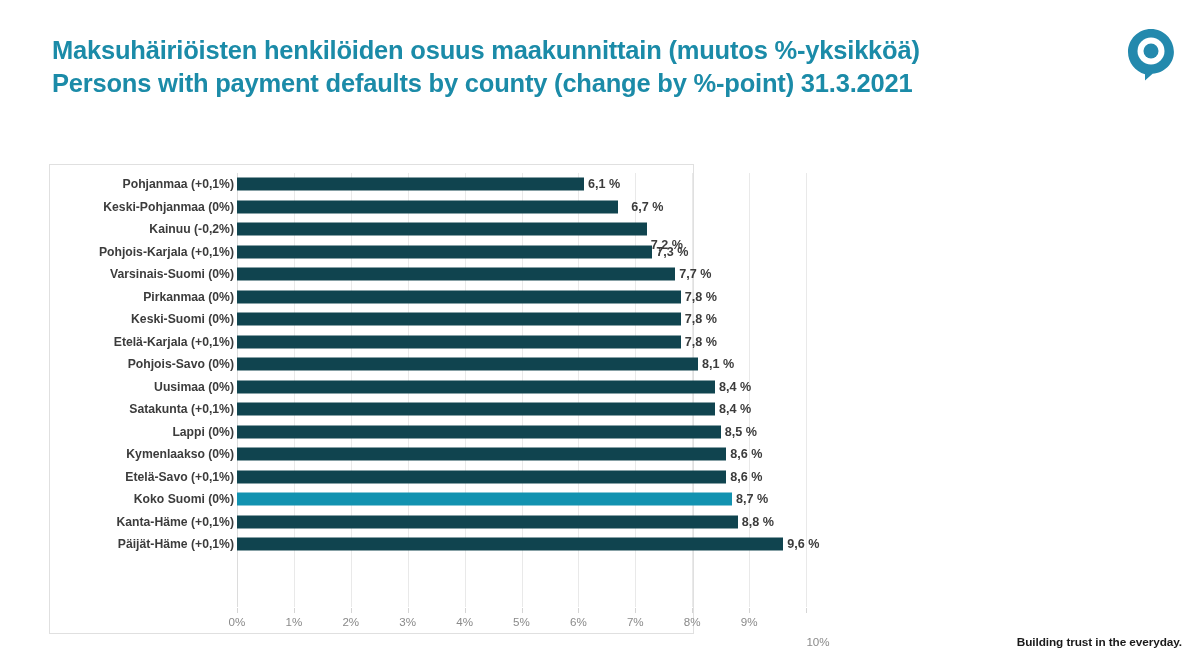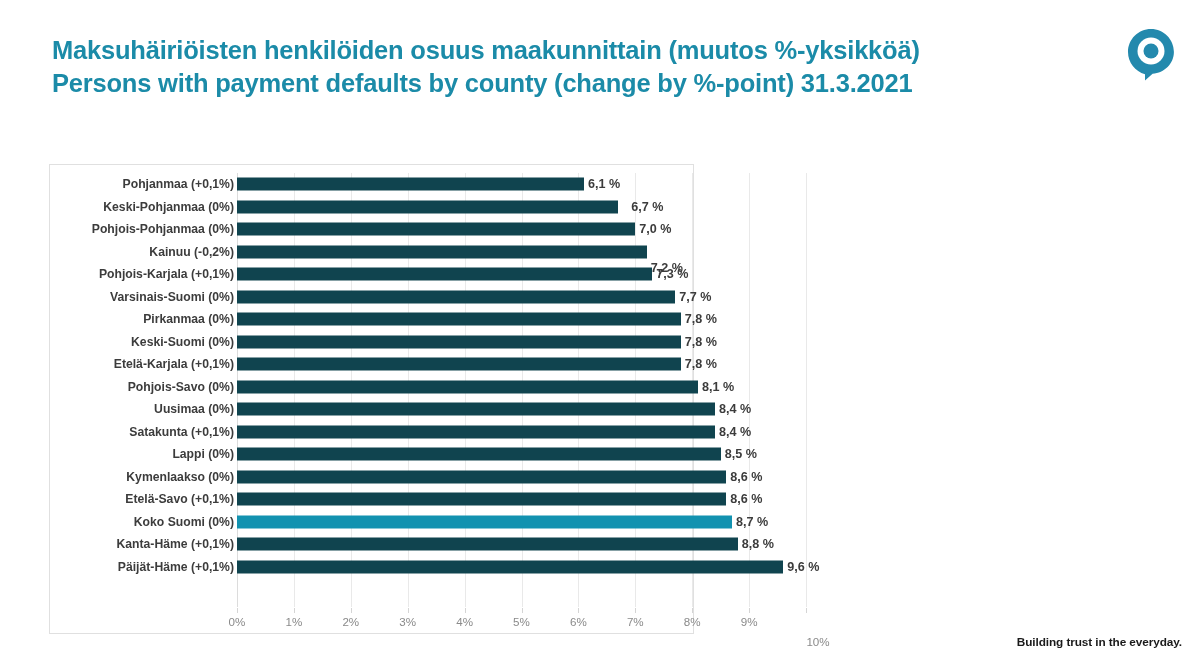--- a/index.html
+++ b/index.html
@@ -198,25 +198,20 @@
     <div class="rows">
         <div class="row">
           <div class="row-label">Pohjanmaa (+0,1%)</div>
           <div class="bar" style="width: 347.09px;"></div>
           <div class="bar-value" style="left: 538.09px;">6,1 %</div>
         </div>
         <div class="row">
           <div class="row-label">Keski-Pohjanmaa (0%)</div>
           <div class="bar" style="width: 381.23px;"></div>
           <div class="bar-value" style="left: 572.23px; margin-left: 9px;">6,7 %</div>
-        </div>
-        <div class="row">
-          <div class="row-label">Pohjois-Pohjanmaa (0%)</div>
-          <div class="bar" style="width: 398.3px;"></div>
-          <div class="bar-value" style="left: 589.3px;">7,0 %</div>
         </div>
         <div class="row">
           <div class="row-label">Kainuu (-0,2%)</div>
           <div class="bar" style="width: 409.68px;"></div>
           <div class="bar-value" style="left: 600.68px; margin-top: 16px;">7,2 %</div>
         </div>
         <div class="row">
           <div class="row-label">Pohjois-Karjala (+0,1%)</div>
           <div class="bar" style="width: 415.37px;"></div>
           <div class="bar-value" style="left: 606.37px;">7,3 %</div>

